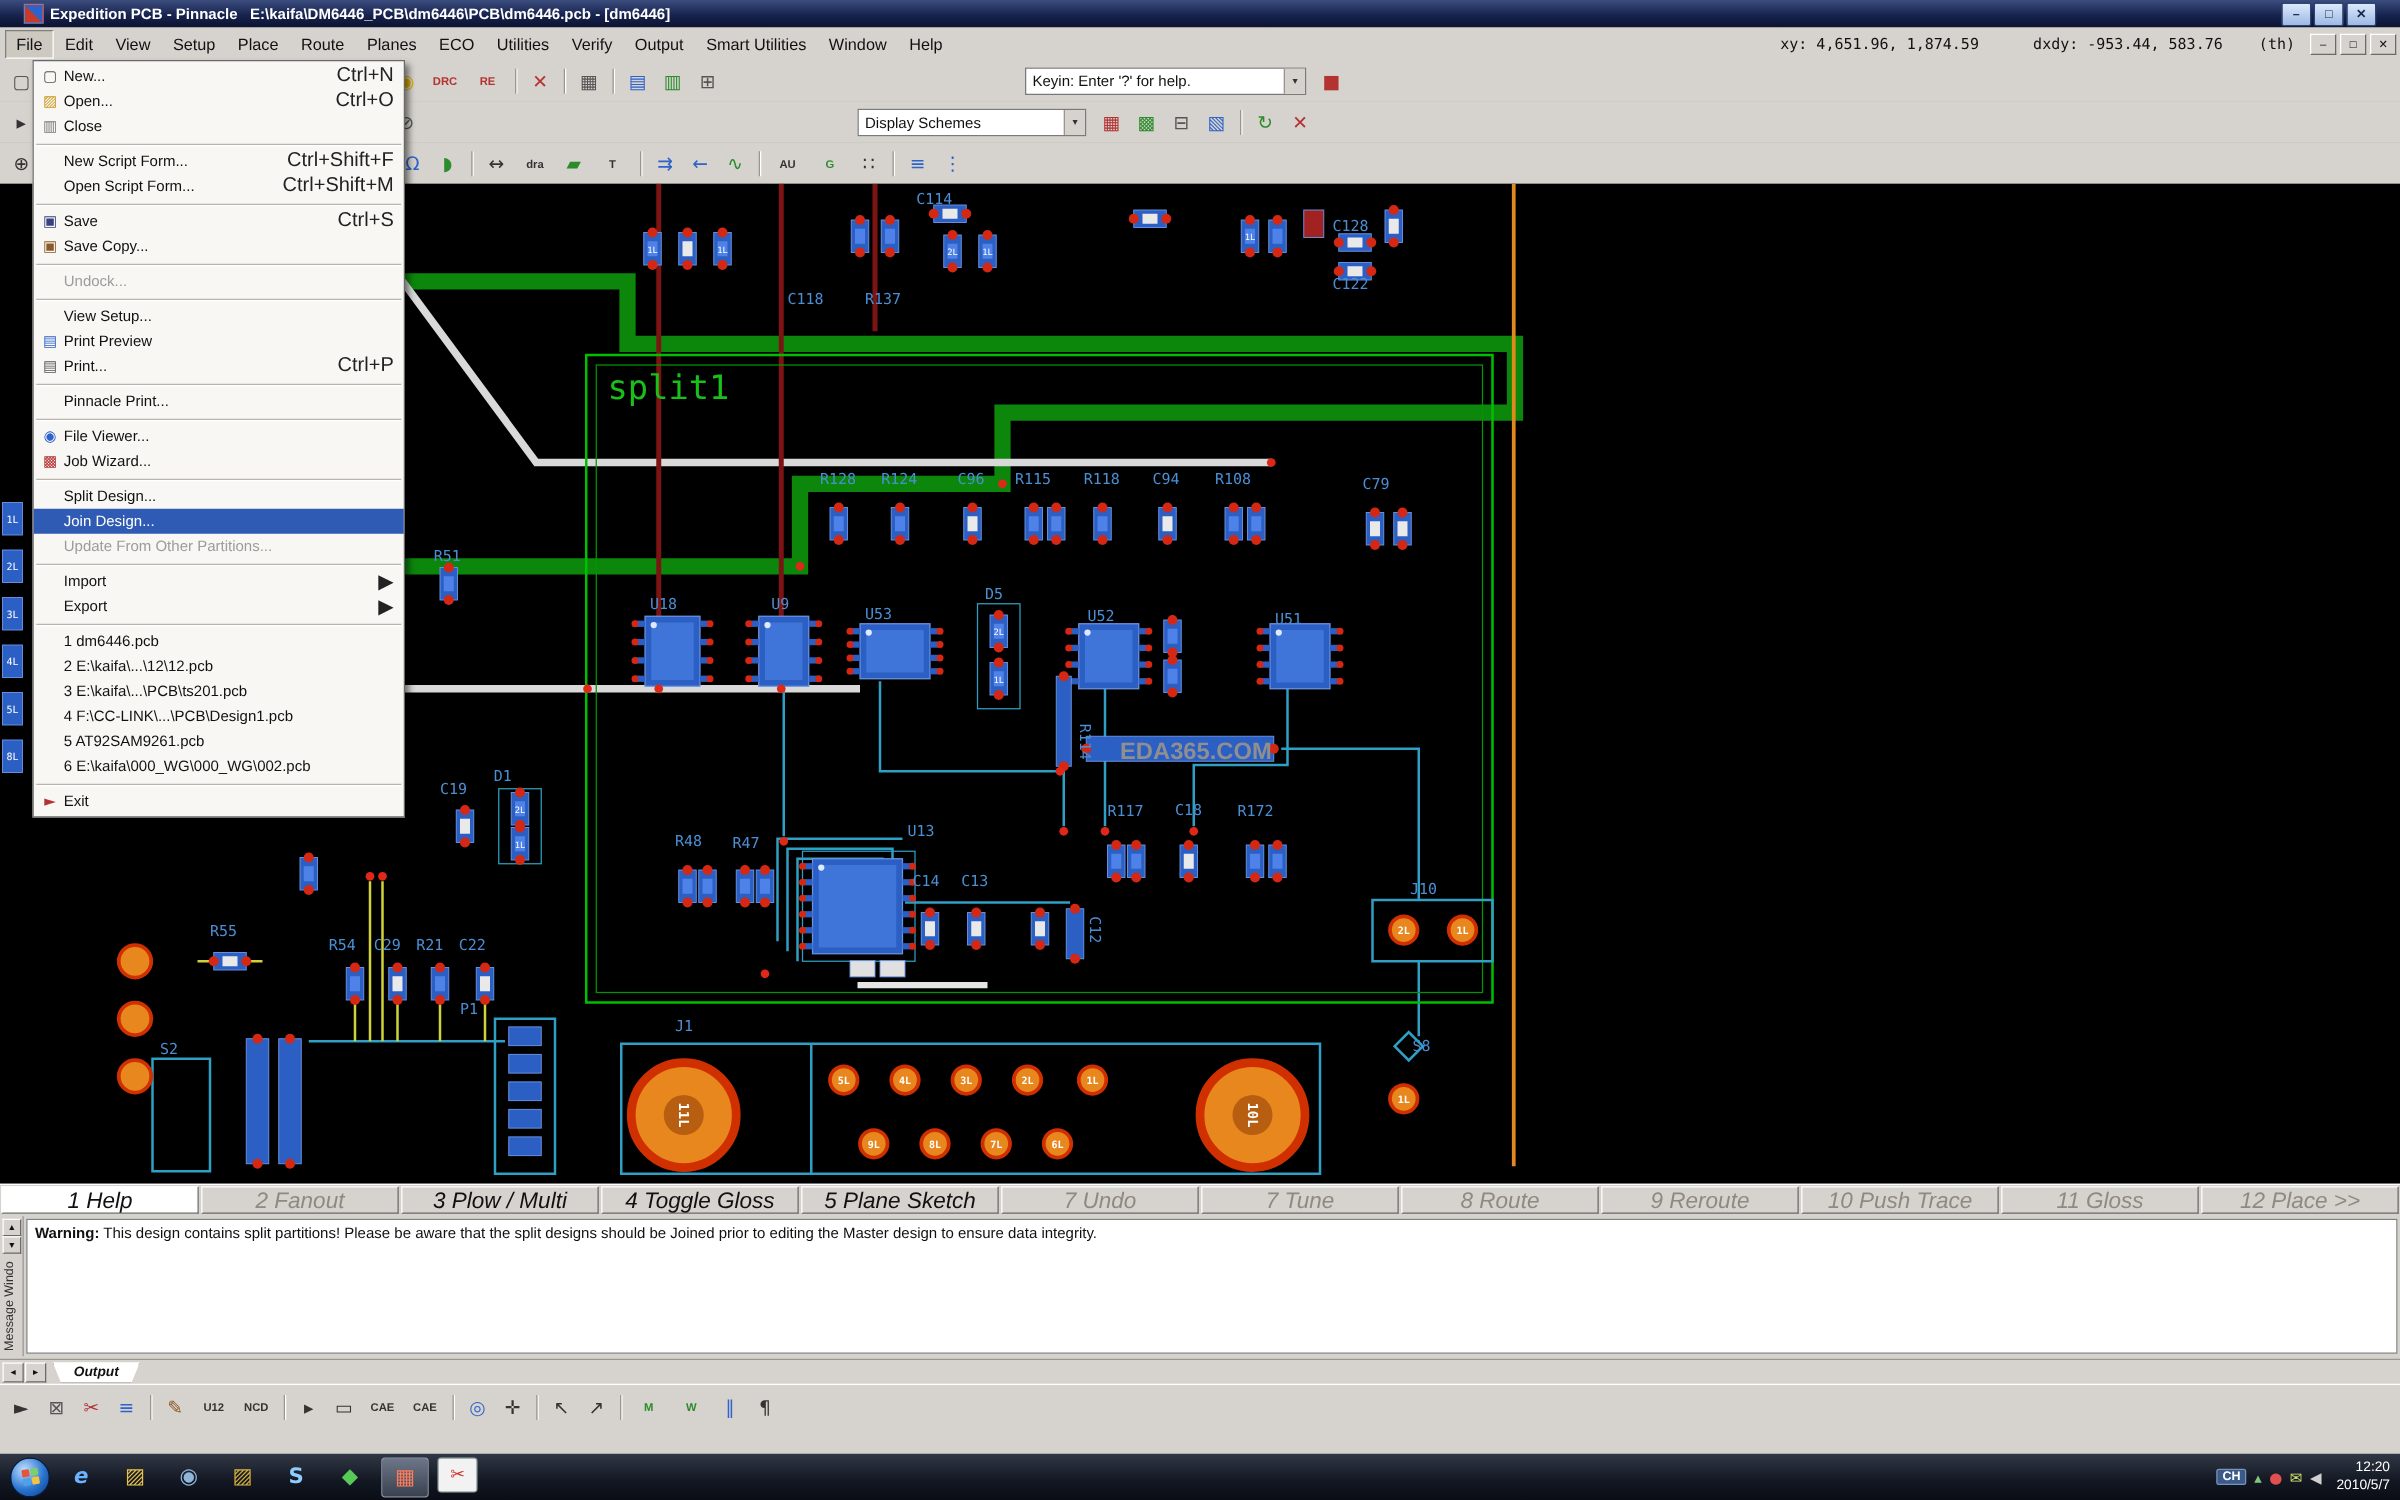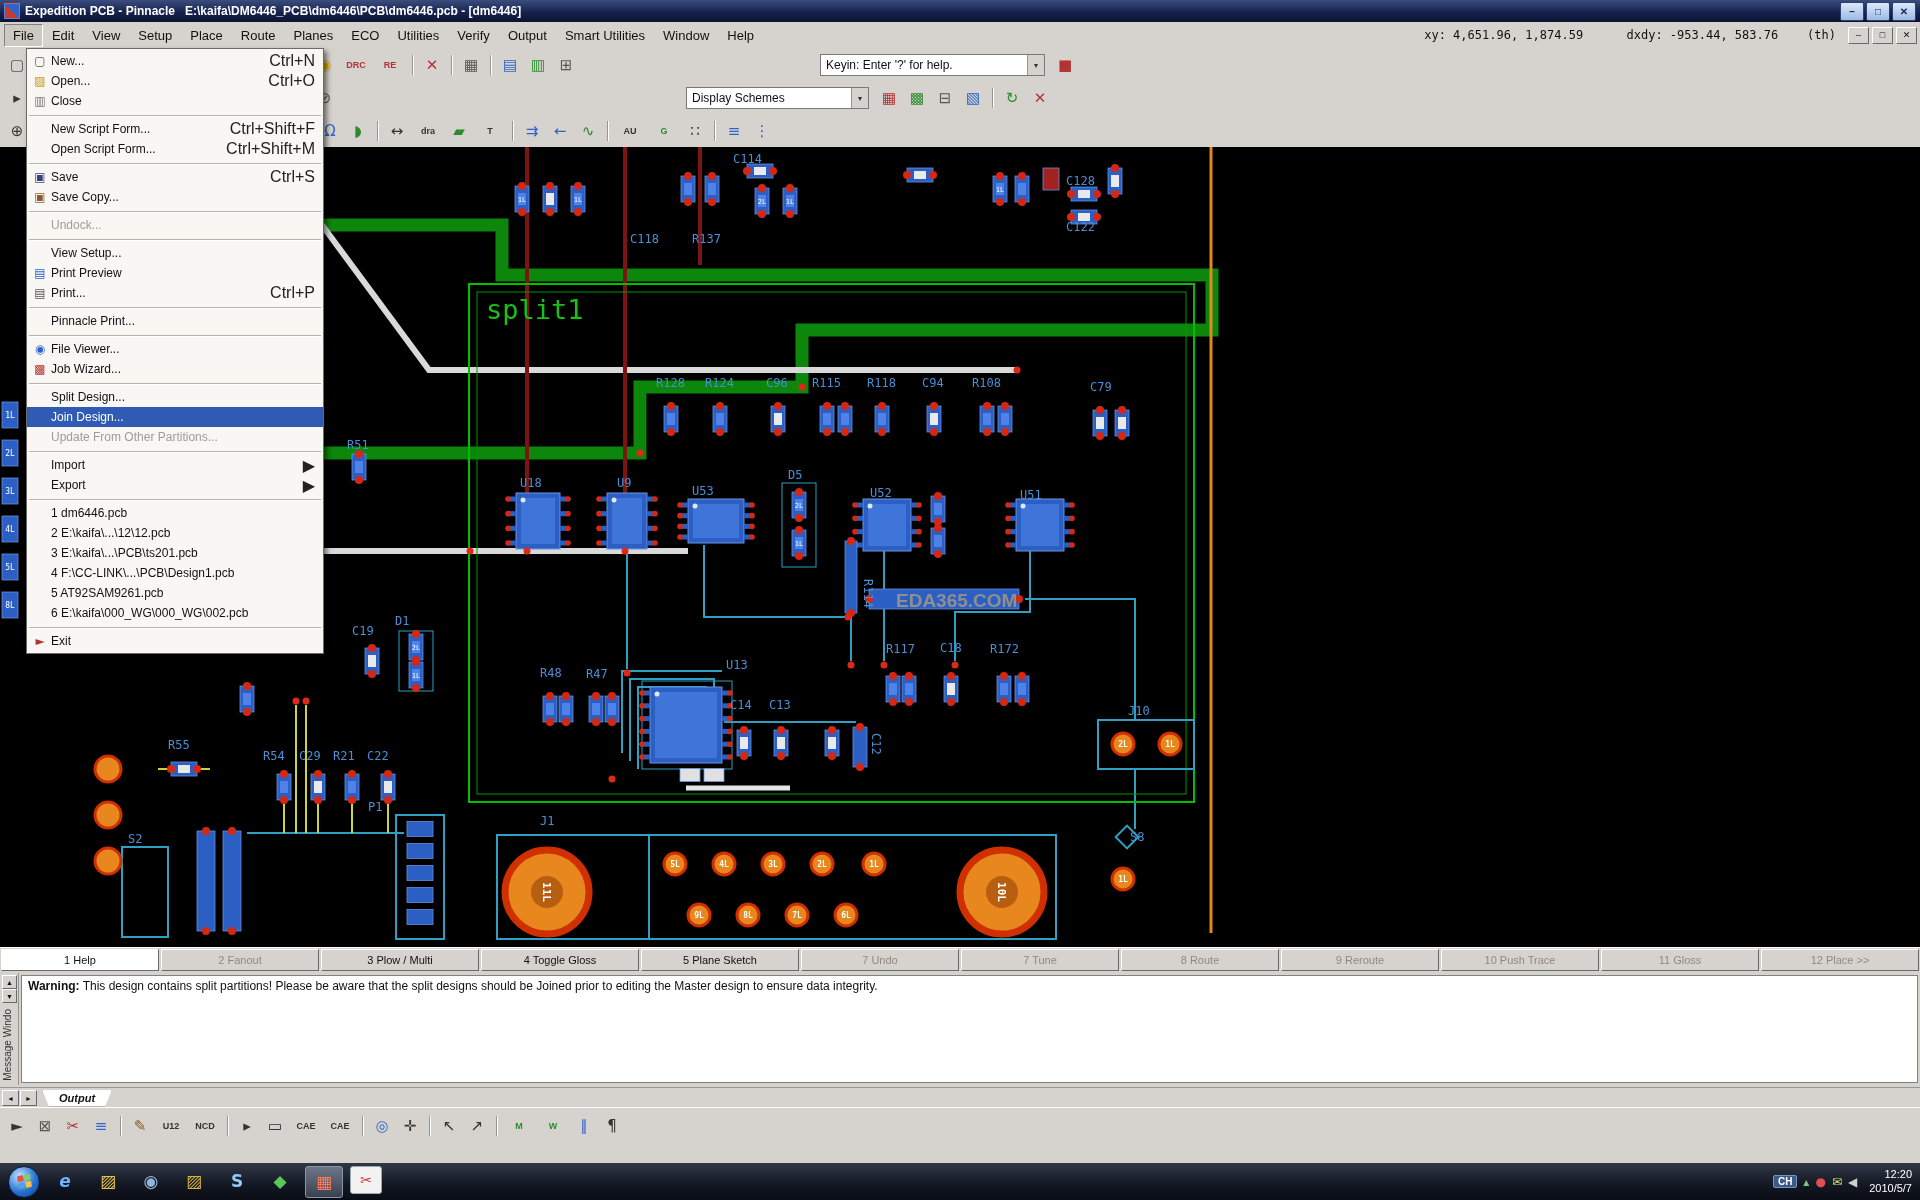--- a/index.html
+++ b/index.html
@@ -1,21 +1,21 @@
 <!DOCTYPE html>
 <html><head>
 <meta charset="utf-8">
 <style>
   html,body{margin:0;padding:0;background:#000;}
   #app{position:relative;width:1920px;height:1200px;overflow:hidden;background:#d6d3ce;
        font-family:"Liberation Sans",sans-serif;color:#111;}
   
   .titlebar{position:absolute;top:0;left:0;right:0;height:22px;
     background:linear-gradient(#3b4d7e,#17234f 55%,#0b132f);
-    color:#fff;display:flex;align-items:center;padding:0 4px;font-size:12px;font-weight:bold;}
+    color:#fff;display:flex;align-items:center;padding:0 19px;font-size:12px;font-weight:bold;}
   .appicon{width:14px;height:14px;margin-right:5px;border:1px solid #fff3;
     background:linear-gradient(45deg,#c83a2a 50%,#2f63c9 50%);}
   .titletext{white-space:pre;overflow:hidden;}
   .capbtns{margin-left:auto;display:flex;}
   .capbtn{width:22px;height:17px;margin-left:2px;border:1px solid #2a4370;border-radius:2px;
     background:linear-gradient(#dce9fb,#9db9e4);color:#14294d;font-size:10px;
     display:flex;align-items:center;justify-content:center;}
   .capbtn.min::after{content:"–";font-weight:bold;}
   .capbtn.max::after{content:"□";}
   .capbtn.cls::after{content:"✕";}
@@ -62,21 +62,21 @@
   .mitem .mlabel{flex:1;white-space:pre;}
   .mitem .msc{margin-left:24px;color:#222;font-size:16px;}
   .mitem.d,.mitem.d .msc{color:#9c9c9c;}
   .mitem.h{background:#2f5bb5;color:#fff;} .mitem.h .msc{color:#fff;}
   .msep{height:8px;display:flex;align-items:center;}
   .msep::after{content:"";flex:1;height:1px;background:#b9b5ac;box-shadow:0 1px 0 #fff;margin:0 2px;}
   
   #fkeybar{position:absolute;top:947px;left:0;right:0;height:24px;display:flex;
     background:#d6d3ce;border-top:1px solid #fff;}
   .fkey{flex:1;margin:1px;border:1px solid;border-color:#ffffff #6a6a6a #6a6a6a #ffffff;
-    display:flex;align-items:center;justify-content:center;font-size:11px;background:#d6d3ce;}
+    display:flex;align-items:center;justify-content:center;font-size:18px;background:#d6d3ce;font-style:italic;}
   .fkey.active{background:#ffffff;}
   .fkey.disabled{color:#8e8a82;}
   
   #msgarea{position:absolute;top:973px;left:0;right:0;height:112px;background:#d6d3ce;display:flex;}
   #msgside{width:18px;position:relative;border-right:1px solid #9a968f;}
   #msgside .vlabel{position:absolute;bottom:4px;left:2px;writing-mode:vertical-rl;
     transform:rotate(180deg);font-size:10px;color:#333;white-space:nowrap;}
   .msgscroll{position:absolute;left:2px;width:13px;height:12px;background:#d6d3ce;border:1px solid;
     border-color:#fff #6a6a6a #6a6a6a #fff;font-size:7px;display:flex;align-items:center;justify-content:center;}
   .msgscroll.up{top:2px;} .msgscroll.up::after{content:"▲";}

